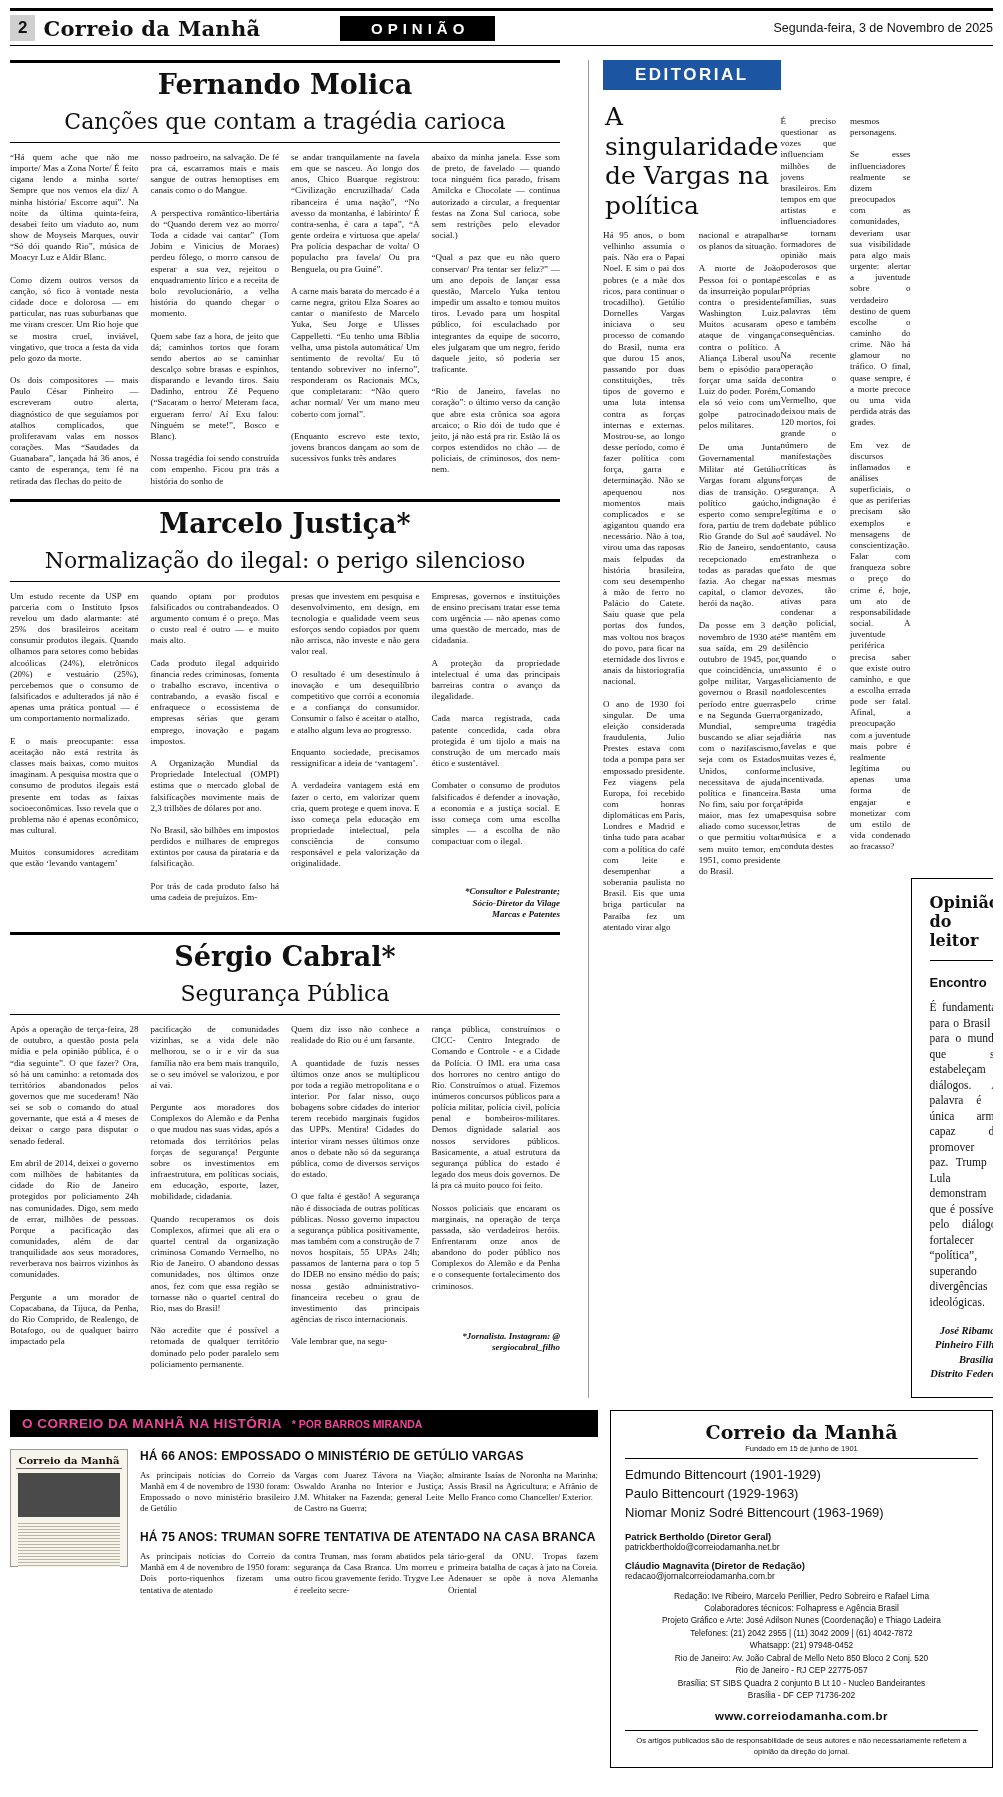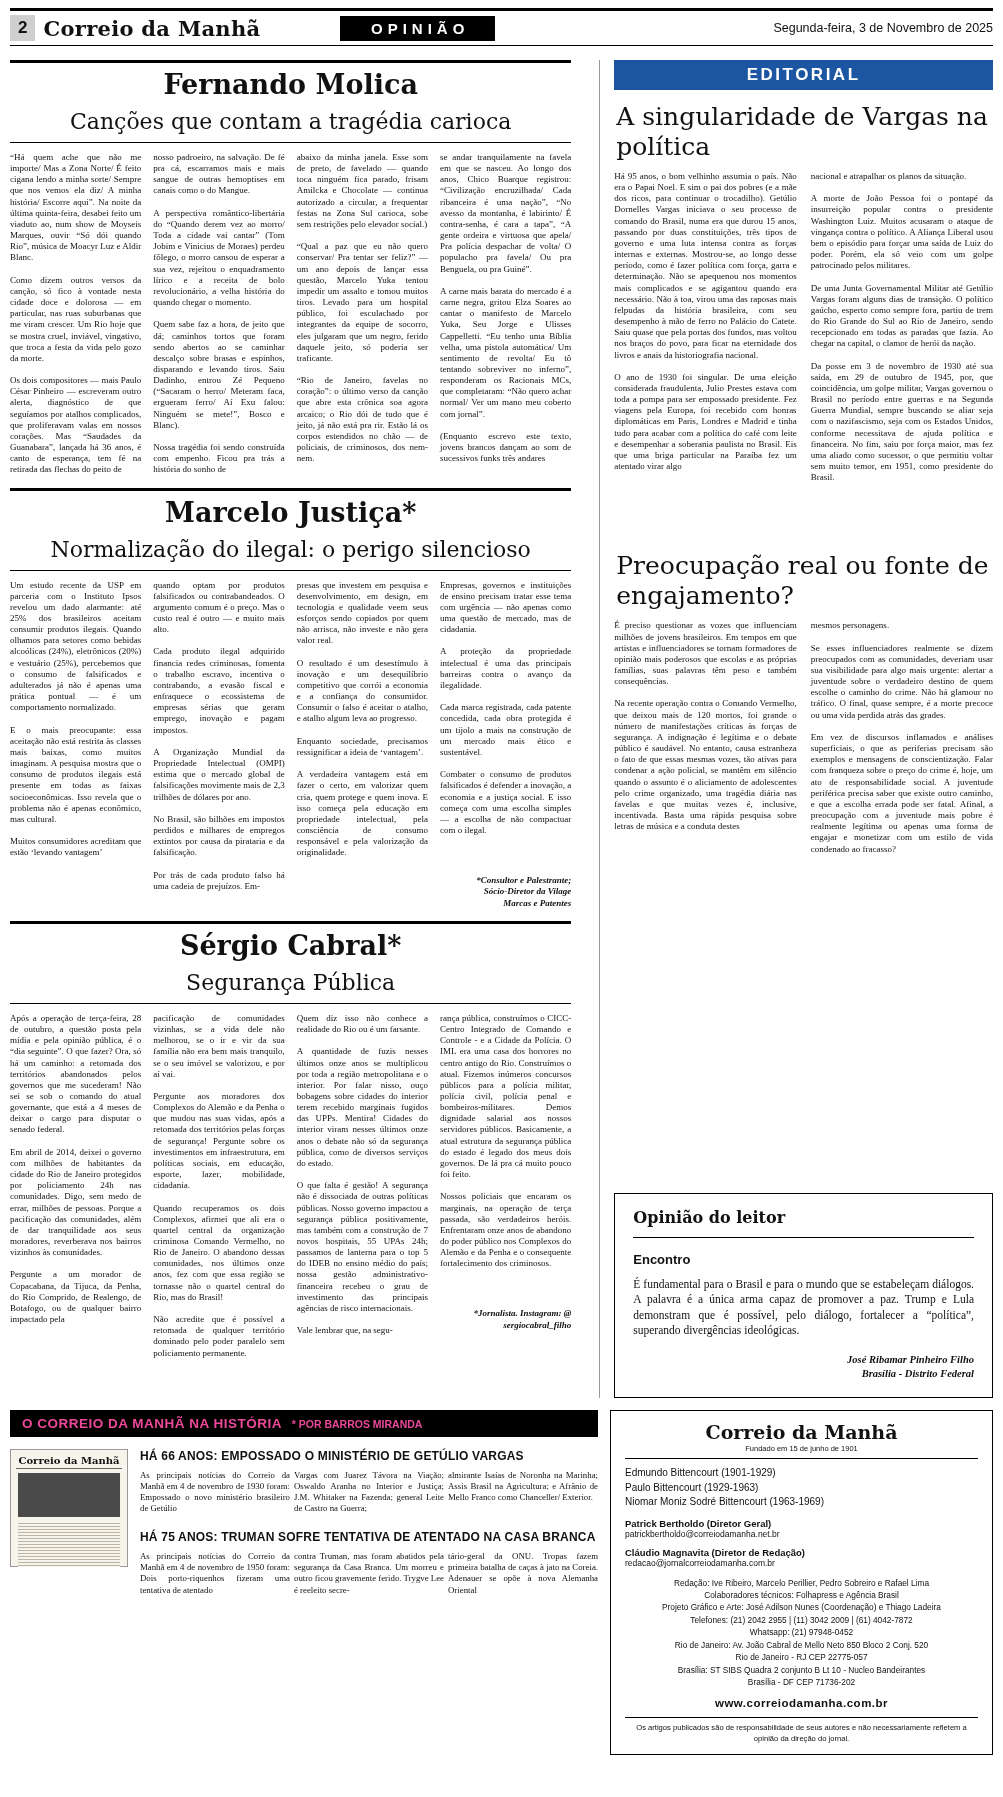--- a/index.html
+++ b/index.html
@@ -10,21 +10,21 @@
   
   .topbar { position:relative; border-top:3px solid #000; border-bottom:1.5px solid #000; height:38px; display:flex; align-items:center; }
   .pagenum { background:#cfcfcf; font-family:"Liberation Sans",sans-serif; font-weight:bold; font-size:17px; padding:3px 8px; margin-right:8px; }
   .paperlogo { font-family:"DejaVu Serif",serif; font-weight:bold; font-size:21px; letter-spacing:.3px; }
   .section-banner { position:absolute; left:330px; background:#000; color:#fff; font-family:"Liberation Sans",sans-serif; font-weight:bold; font-size:15px; letter-spacing:5px; padding:4px 26px 4px 31px; }
   .edition-date { margin-left:auto; font-family:"Liberation Sans",sans-serif; font-size:12.5px; }
 
   
   .content { display:flex; margin-top:14px; height:1338px; overflow:hidden; }
   .left-block { width:578px; }
-  .right-block { width:405px; margin-left:28px; padding-left:14px; border-left:1px solid #999; display:flex; flex-direction:column; }
+  .right-block { width:405px; margin-left:28px; padding-left:14px; border-left:1px solid #999; display:flex; flex-direction:row; }
 
   .rule-thick { border-top:3px solid #000; }
   .rule-thin  { border-top:1px solid #000; }
 
   article { margin-bottom:12px; }
   .author  { font-family:"DejaVu Serif",serif; font-size:27px; font-weight:bold; text-align:center; margin-top:6px; }
   .art-title { font-family:"DejaVu Serif",serif; font-size:22px; font-weight:normal; text-align:center; margin-top:9px; margin-bottom:8px; }
   .cols { display:flex; gap:12px; margin-top:9px; }
   .col  { flex:1; font-size:9px; line-height:1.24; text-align:justify; white-space:pre-line; }
   .colwrap { flex:1; display:flex; flex-direction:column;gap:32px; }
@@ -55,21 +55,21 @@
   .thumb-lines { height:46px; margin:0 2px; background:repeating-linear-gradient(#f7f4ec 0 2px,#b9b4a6 2px 3px); }
   .hist-items { flex:1; }
   .hist-headline { font-family:"Liberation Sans",sans-serif; font-weight:bold; font-size:12px; letter-spacing:.2px; }
   .hist-cols { display:flex; gap:4px; margin:7px 0 16px; }
   .hist-col { flex:1; font-size:8.8px; line-height:1.26; text-align:justify; white-space:pre-line; }
 
   
   .mastbox { flex:1; margin-left:12px; border:1.5px solid #000; padding:10px 14px; font-family:"Liberation Sans",sans-serif; }
   .mast-logo { font-family:"DejaVu Serif",serif; font-weight:bold; font-size:19px; text-align:center; }
   .mast-founded { text-align:center; font-size:7.5px; margin-top:1px; border-bottom:1px solid #000; padding-bottom:5px; }
-  .founders { margin-top:7px; font-size:10px; line-height:1.45; }
+  .founders { margin-top:7px; font-size:13px; line-height:1.45; }
   .director { margin-top:8px; }
   .director .dname { font-weight:bold; font-size:9.5px; }
   .director .demail { font-size:8.5px; }
   .mast-lines { margin-top:9px; text-align:center; font-size:8.3px; line-height:1.5; }
   .mast-web { text-align:center; font-weight:bold; font-size:11.5px; letter-spacing:.5px; margin-top:9px; }
   .mast-disclaimer { border-top:1px solid #000; margin-top:8px; padding-top:5px; font-size:7.6px; text-align:center; line-height:1.35; }
 </style>
 </head>
 <body>
 
@@ -97,30 +97,30 @@
 Como dizem outros versos da canção, só fico à vontade nesta cidade doce e dolorosa — em particular, nas ruas suburbanas que me viram crescer. Um Rio hoje que se mostra cruel, inviável, vingativo, que troca a festa da vida pelo gozo da morte.
 
 Os dois compositores — mais Paulo César Pinheiro — escreveram outro alerta, diagnóstico de que seguíamos por atalhos complicados, que proliferavam valas em nossos corações. Mas “Saudades da Guanabara”, lançada há 36 anos, é canto de esperança, tem fé na retirada das flechas do peito de</div>
           <div class="col">nosso padroeiro, na salvação. De fé pra cá, escarramos mais e mais sangue de outras hemoptises em canais como o do Mangue.
 
 A perspectiva romântico-libertária do “Quando derem vez ao morro/ Toda a cidade vai cantar” (Tom Jobim e Vinicius de Moraes) perdeu fôlego, o morro cansou de esperar a sua vez, rejeitou o enquadramento lírico e a receita de bolo revolucionário, a velha história do quando chegar o momento.
 
 Quem sabe faz a hora, de jeito que dá; caminhos tortos que foram sendo abertos ao se caminhar descalço sobre brasas e espinhos, disparando e levando tiros. Saiu Dadinho, entrou Zé Pequeno (“Sacaram o herro/ Meteram faca, ergueram ferro/ Aí Exu falou: Ninguém se mete!”, Bosco e Blanc).
 
 Nossa tragédia foi sendo construída com empenho. Ficou pra trás a história do sonho de</div>
+          <div class="col">se andar tranquilamente na favela em que se nasceu. Ao longo dos anos, Chico Buarque registrou: “Civilização encruzilhada/ Cada ribanceira é uma nação”, “No avesso da montanha, é labirinto/ É contra-senha, é cara a tapa”, “A gente ordeira e virtuosa que apela/ Pra polícia despachar de volta/ O populacho pra favela/ Ou pra Benguela, ou pra Guiné”.
+
+A carne mais barata do mercado é a carne negra, gritou Elza Soares ao cantar o manifesto de Marcelo Yuka, Seu Jorge e Ulisses Cappelletti. “Eu tenho uma Bíblia velha, uma pistola automática/ Um sentimento de revolta/ Eu tô tentando sobreviver no inferno”, responderam os Racionais MCs, que completaram: “Não quero achar normal/ Ver um mano meu coberto com jornal”.
+
+(Enquanto escrevo este texto, jovens brancos dançam ao som de sucessivos funks três andares</div>
           <div class="col">abaixo da minha janela. Esse som de preto, de favelado — quando toca ninguém fica parado, frisam Amilcka e Chocolate — continua autorizado a circular, a frequentar festas na Zona Sul carioca, sobe sem restrições pelo elevador social.)
 
 “Qual a paz que eu não quero conservar/ Pra tentar ser feliz?” — um ano depois de lançar essa questão, Marcelo Yuka tentou impedir um assalto e tomou muitos tiros. Levado para um hospital público, foi esculachado por integrantes da equipe de socorro, eles julgaram que um negro, ferido daquele jeito, só poderia ser traficante.
 
 “Rio de Janeiro, favelas no coração”: o último verso da canção que abre esta crônica soa agora arcaico; o Rio dói de tudo que é jeito, já não está pra rir. Estão lá os corpos estendidos no chão — de policiais, de criminosos, dos nem-nem.</div>
-          <div class="col">se andar tranquilamente na favela em que se nasceu. Ao longo dos anos, Chico Buarque registrou: “Civilização encruzilhada/ Cada ribanceira é uma nação”, “No avesso da montanha, é labirinto/ É contra-senha, é cara a tapa”, “A gente ordeira e virtuosa que apela/ Pra polícia despachar de volta/ O populacho pra favela/ Ou pra Benguela, ou pra Guiné”.
-
-A carne mais barata do mercado é a carne negra, gritou Elza Soares ao cantar o manifesto de Marcelo Yuka, Seu Jorge e Ulisses Cappelletti. “Eu tenho uma Bíblia velha, uma pistola automática/ Um sentimento de revolta/ Eu tô tentando sobreviver no inferno”, responderam os Racionais MCs, que completaram: “Não quero achar normal/ Ver um mano meu coberto com jornal”.
-
-(Enquanto escrevo este texto, jovens brancos dançam ao som de sucessivos funks três andares</div>
         </div>
       </article>
 
       <article>
         <div class="rule-thick"></div>
         <h2 class="author">Marcelo Justiça*</h2>
         <h3 class="art-title">Normalização do ilegal: o perigo silencioso</h3>
         <div class="rule-thin"></div>
         <div class="cols">
           <div class="col">Um estudo recente da USP em parceria com o Instituto Ipsos revelou um dado alarmante: até 25% dos brasileiros aceitam consumir produtos ilegais. Quando olhamos para setores como bebidas alcoólicas (24%), eletrônicos (20%) e vestuário (25%), percebemos que o consumo de falsificados e adulterados já não é apenas uma prática pontual — é um comportamento normalizado.
@@ -209,21 +209,20 @@
 
 A morte de João Pessoa foi o pontapé da insurreição popular contra o presidente Washington Luiz. Muitos acusaram o ataque de vingança contra o político. A Aliança Liberal usou bem o episódio para forçar uma saída de Luiz do poder. Porém, ela só veio com um golpe patrocinado pelos militares.
 
 De uma Junta Governamental Militar até Getúlio Vargas foram alguns dias de transição. O político gaúcho, esperto como sempre fora, partiu de trem do Rio Grande do Sul ao Rio de Janeiro, sendo recepcionado em todas as paradas que fazia. Ao chegar na capital, o clamor de herói da nação.
 
 Da posse em 3 de novembro de 1930 até sua saída, em 29 de outubro de 1945, por, que coincidência, um golpe militar, Vargas governou o Brasil no período entre guerras e na Segunda Guerra Mundial, sempre buscando se aliar seja com o nazifascismo, seja com os Estados Unidos, conforme necessitava de ajuda política e financeira. No fim, saiu por força maior, mas fez uma aliado como sucessor, o que permitiu voltar sem muito temor, em 1951, como presidente do Brasil.</div>
         </div>
       </section>
 
       <section class="opinion2">
-        <h2 class="op2-title">Preocupação real ou fonte de engajamento?</h2>
         <div class="cols2">
           <div class="col">É preciso questionar as vozes que influenciam milhões de jovens brasileiros. Em tempos em que artistas e influenciadores se tornam formadores de opinião mais poderosos que escolas e as próprias famílias, suas palavras têm peso e também consequências.
 
 Na recente operação contra o Comando Vermelho, que deixou mais de 120 mortos, foi grande o número de manifestações críticas às forças de segurança. A indignação é legítima e o debate público é saudável. No entanto, causa estranheza o fato de que essas mesmas vozes, tão ativas para condenar a ação policial, se mantêm em silêncio quando o assunto é o aliciamento de adolescentes pelo crime organizado, uma tragédia diária nas favelas e que muitas vezes é, inclusive, incentivada. Basta uma rápida pesquisa sobre letras de música e a conduta destes</div>
           <div class="col">mesmos personagens.
 
 Se esses influenciadores realmente se dizem preocupados com as comunidades, deveriam usar sua visibilidade para algo mais urgente: alertar a juventude sobre o verdadeiro destino de quem escolhe o caminho do crime. Não há glamour no tráfico. O final, quase sempre, é a morte precoce ou uma vida perdida atrás das grades.
 
 Em vez de discursos inflamados e análises superficiais, o que as periferias precisam são exemplos e mensagens de conscientização. Falar com franqueza sobre o preço do crime é, hoje, um ato de responsabilidade social. A juventude periférica precisa saber que existe outro caminho, e que a escolha errada pode ser fatal. Afinal, a preocupação com a juventude mais pobre é realmente legítima ou apenas uma forma de engajar e monetizar com um estilo de vida condenado ao fracasso?</div>
         </div>

